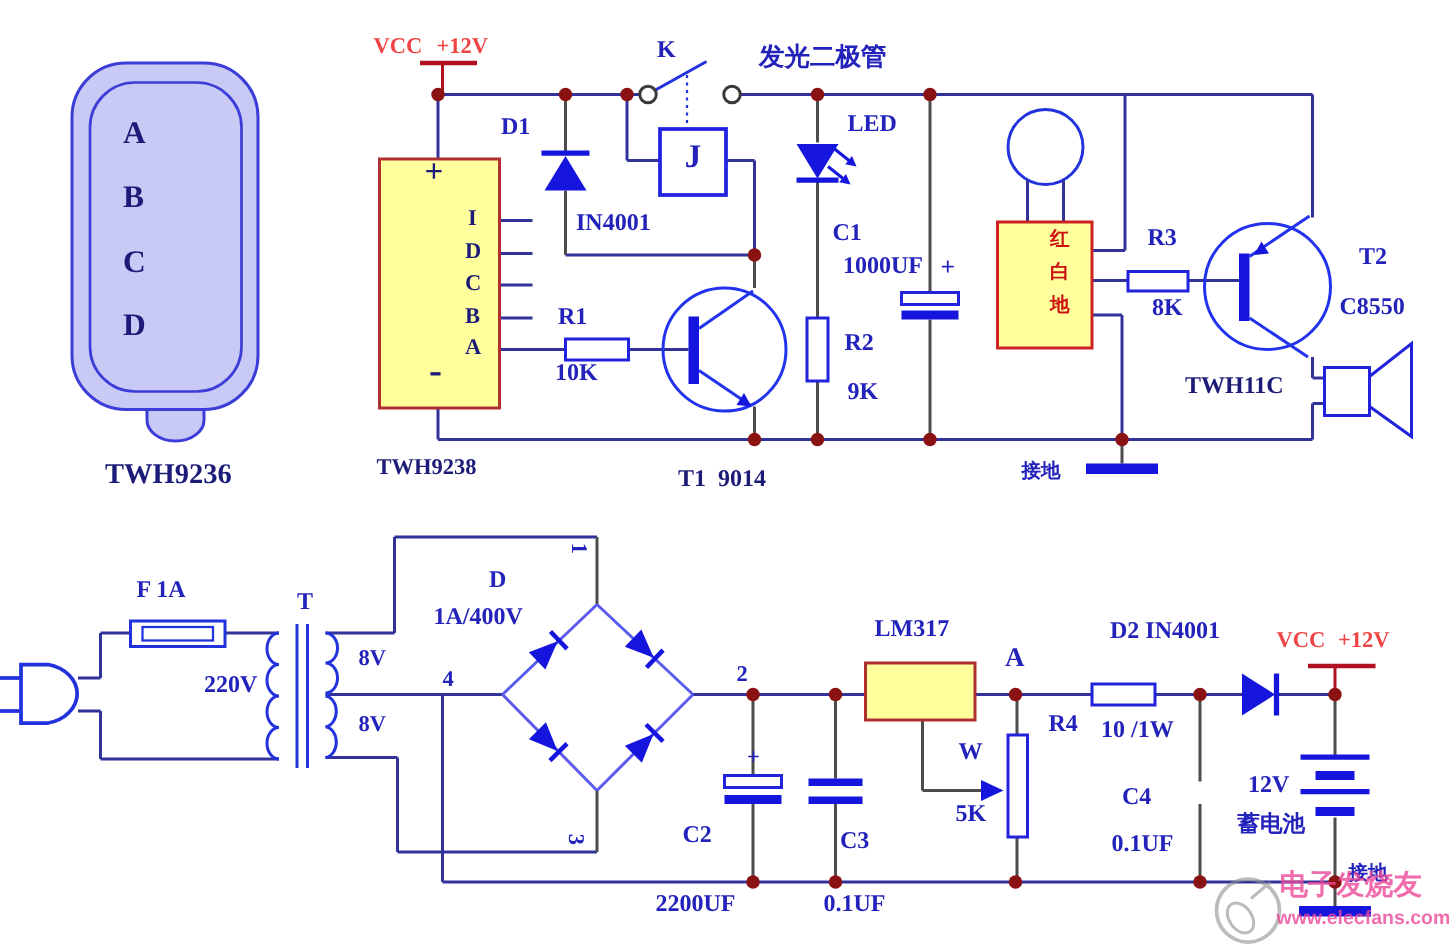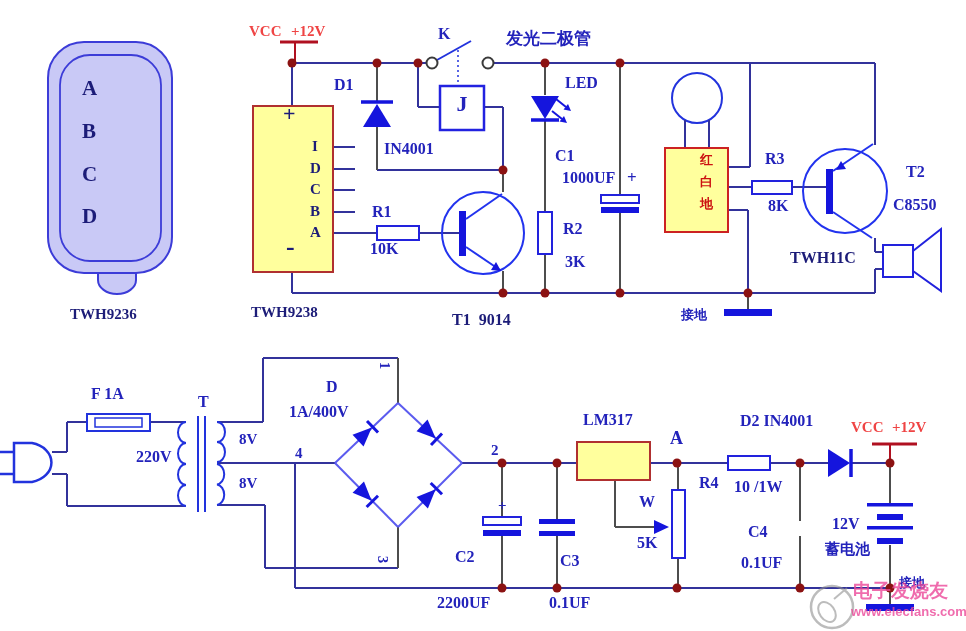--- a/index.html
+++ b/index.html
@@ -305,35 +305,35 @@
     <circle cx="832" cy="607" r="21" stroke-width="2.5"></circle>
     <ellipse cx="827" cy="612" rx="7.5" ry="11" transform="rotate(-35 827 612)" stroke-width="2"></ellipse>
     <line x1="834" y1="599" x2="847" y2="588" stroke-width="2"></line>
   </g>
 </svg>
 
   <div class="lbl navy" style="left:82px;top:78px;font-size:21px">A</div>
   <div class="lbl navy" style="left:82px;top:121px;font-size:21px">B</div>
   <div class="lbl navy" style="left:82px;top:164px;font-size:21px">C</div>
   <div class="lbl navy" style="left:82px;top:206px;font-size:21px">D</div>
-  <div class="lbl navy" style="left:70px;top:307px;font-size:15px">TWH9236</div>
+  <div class="lbl navy" style="left:70px;top:307px;font-size:19px">TWH9236</div>
 
   <div class="lbl red" style="left:249px;top:24px;font-size:15px">VCC</div>
   <div class="lbl red" style="left:291px;top:24px;font-size:15px">+12V</div>
   <div class="lbl" style="left:334px;top:77px">D1</div>
   <div class="lbl" style="left:384px;top:141px">IN4001</div>
   <div class="lbl" style="left:438px;top:26px">K</div>
   <div class="lbl cn" style="left:506px;top:30px">发光二极管</div>
   <div class="lbl ctr" style="left:440px;top:93px;width:44px;font-size:22px">J</div>
   <div class="lbl" style="left:565px;top:75px">LED</div>
   <div class="lbl" style="left:555px;top:148px">C1</div>
   <div class="lbl" style="left:562px;top:170px">1000UF</div>
   <div class="lbl" style="left:627px;top:169px;font-size:17px">+</div>
   <div class="lbl" style="left:563px;top:221px">R2</div>
-  <div class="lbl" style="left:565px;top:254px">3K</div>
+  <div class="lbl" style="left:565px;top:254px">9K</div>
   <div class="lbl" style="left:372px;top:204px">R1</div>
   <div class="lbl" style="left:370px;top:241px">10K</div>
   <div class="lbl navy" style="left:452px;top:312px;white-space:pre">T1  9014</div>
   <div class="lbl navy" style="left:251px;top:305px;font-size:15px">TWH9238</div>
   <div class="lbl navy" style="left:283px;top:103px;font-size:22px">+</div>
   <div class="lbl navy" style="left:286px;top:234px;font-size:26px">-</div>
   <div class="lbl navy" style="left:312px;top:139px;font-size:15px">I</div>
   <div class="lbl navy" style="left:310px;top:161px;font-size:15px">D</div>
   <div class="lbl navy" style="left:310px;top:182px;font-size:15px">C</div>
   <div class="lbl navy" style="left:310px;top:204px;font-size:15px">B</div>

